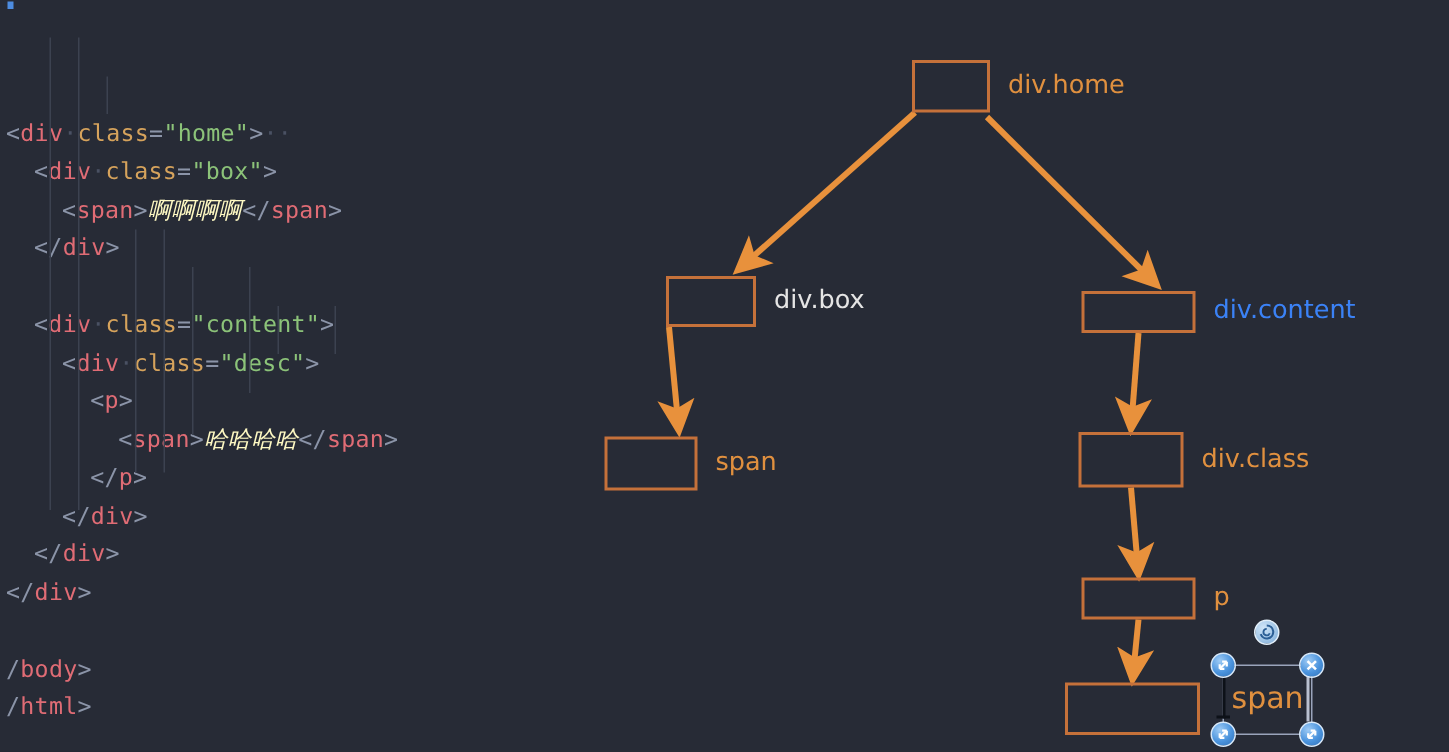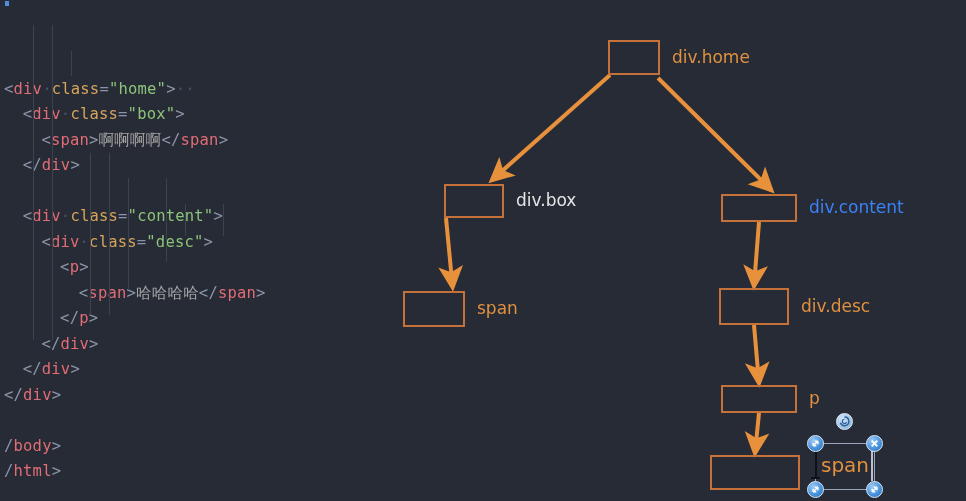--- a/index.html
+++ b/index.html
@@ -31,21 +31,21 @@
   .code-line {
     position: relative;
     height: 25.5px;
     padding-left: 4px;
   }
   .tok-punct   { color: #8b94a8; }
   .tok-tag     { color: #e06c75; }
   .tok-attr    { color: #d6a35c; margin-top: 36px; }
   .tok-eq      { color: #8b94a8; }
   .tok-str     { color: #8cc379; }
-  .tok-text    { color: #a3a3a3; }
+  .tok-text    { color: #fef9c3; font-style: italic; }
   .ws          { color: #4a5163; }
 
   
   .guide {
     position: absolute;
     width: 1px;
     background: #3c4250;
     top: 0;
   }
 
@@ -187,21 +187,21 @@
     <div id="nodes-layer">
         <div class="node-box" style="left: 228px; top: 40px; width: 52px; height: 35px; border-color: rgb(197, 113, 58);"></div>
         <div class="node-label" style="left: 292px; top: 46.5px; color: rgb(224, 144, 63);">div.home</div>
         <div class="node-box" style="left: 64px; top: 184px; width: 60px; height: 34px; border-color: rgb(197, 113, 58);"></div>
         <div class="node-label" style="left: 136px; top: 190px; color: #e5e5e5;">div.box</div>
         <div class="node-box" style="left: 23px; top: 291px; width: 62px; height: 36px; border-color: rgb(197, 113, 58);"></div>
         <div class="node-label" style="left: 97px; top: 298px; color: rgb(224, 144, 63);">span</div>
         <div class="node-box" style="left: 341px; top: 194px; width: 76px; height: 28px; border-color: rgb(197, 113, 58);"></div>
         <div class="node-label" style="left: 429px; top: 197px; color: #3b82f6;">div.content</div>
         <div class="node-box" style="left: 339px; top: 288px; width: 70px; height: 37px; border-color: rgb(197, 113, 58);"></div>
-        <div class="node-label" style="left: 421px; top: 295.5px; color: rgb(224, 144, 63);">div.desc</div>
+        <div class="node-label" style="left: 421px; top: 295.5px; color: rgb(224, 144, 63);">div.class</div>
         <div class="node-box" style="left: 341px; top: 385px; width: 76px; height: 28px; border-color: rgb(197, 113, 58);"></div>
         <div class="node-label" style="left: 429px; top: 388px; color: rgb(224, 144, 63);">p</div>
         <div class="node-box" style="left: 330px; top: 455px; width: 90px; height: 35px; border-color: rgb(197, 113, 58);"></div>
       </div>
   </div>
 
   <div id="selection-widget">
     <div id="selection-frame"></div>
     <div id="ibeam">
         <i></i>

